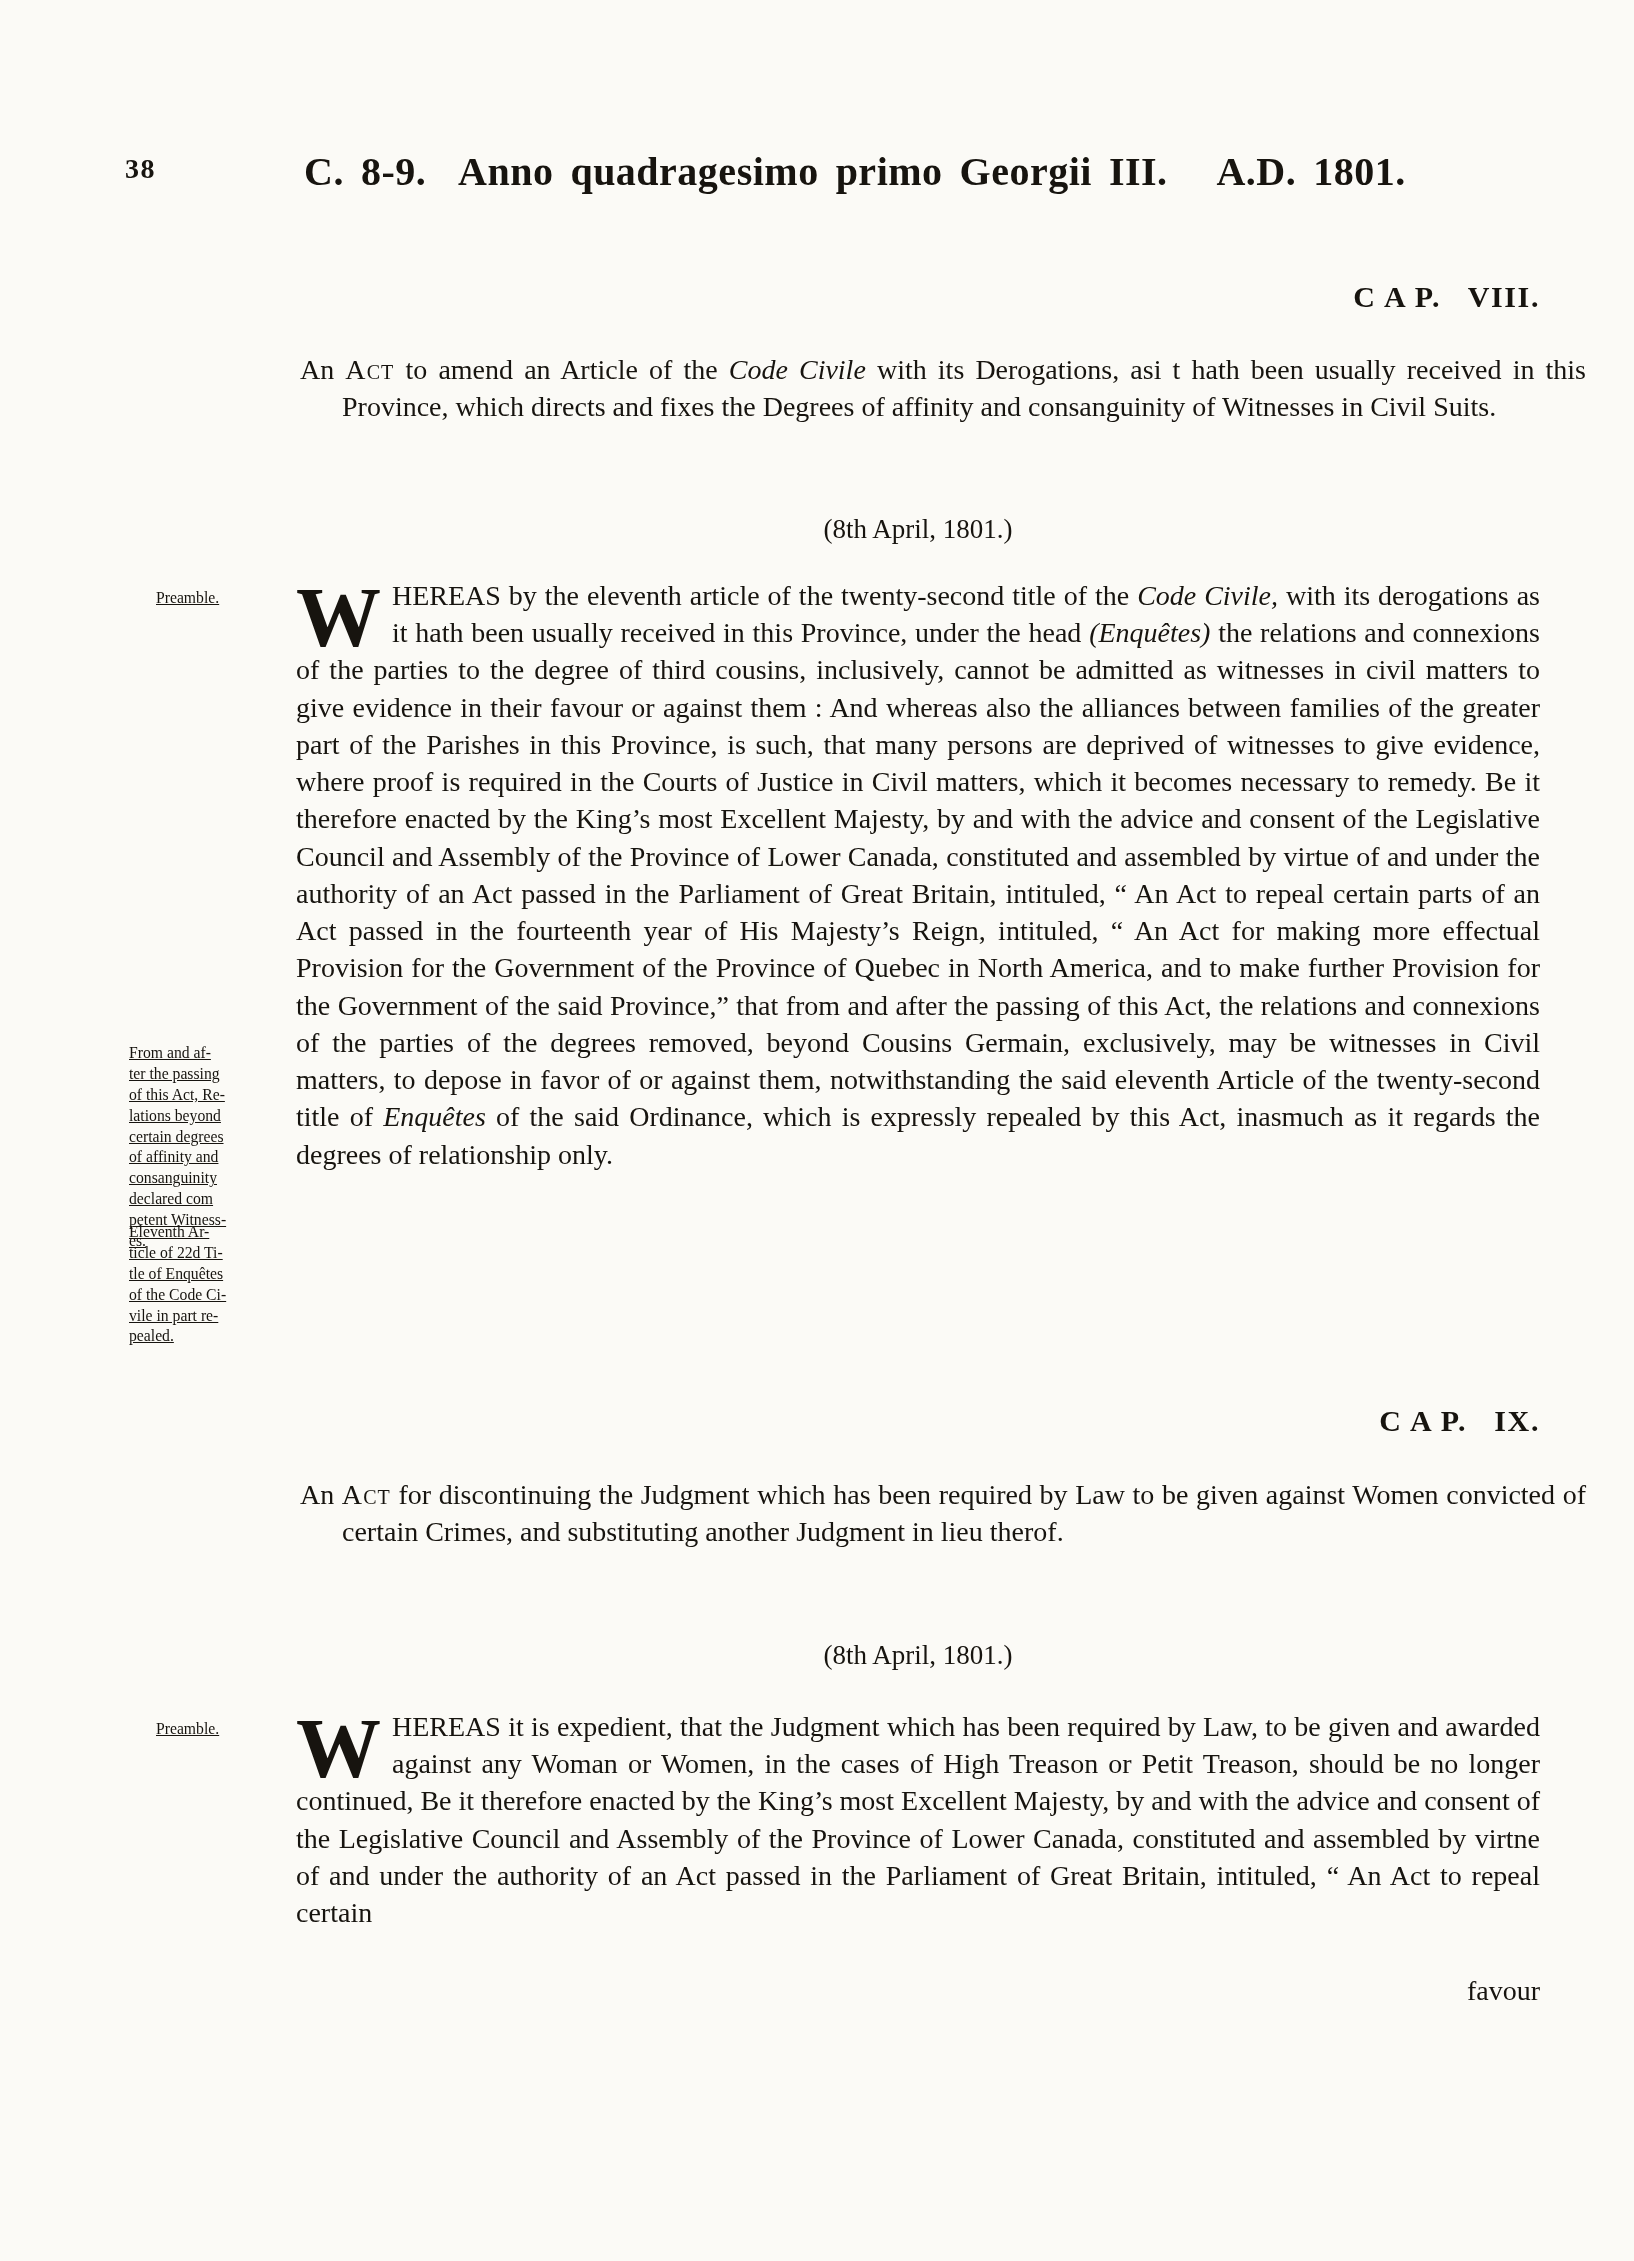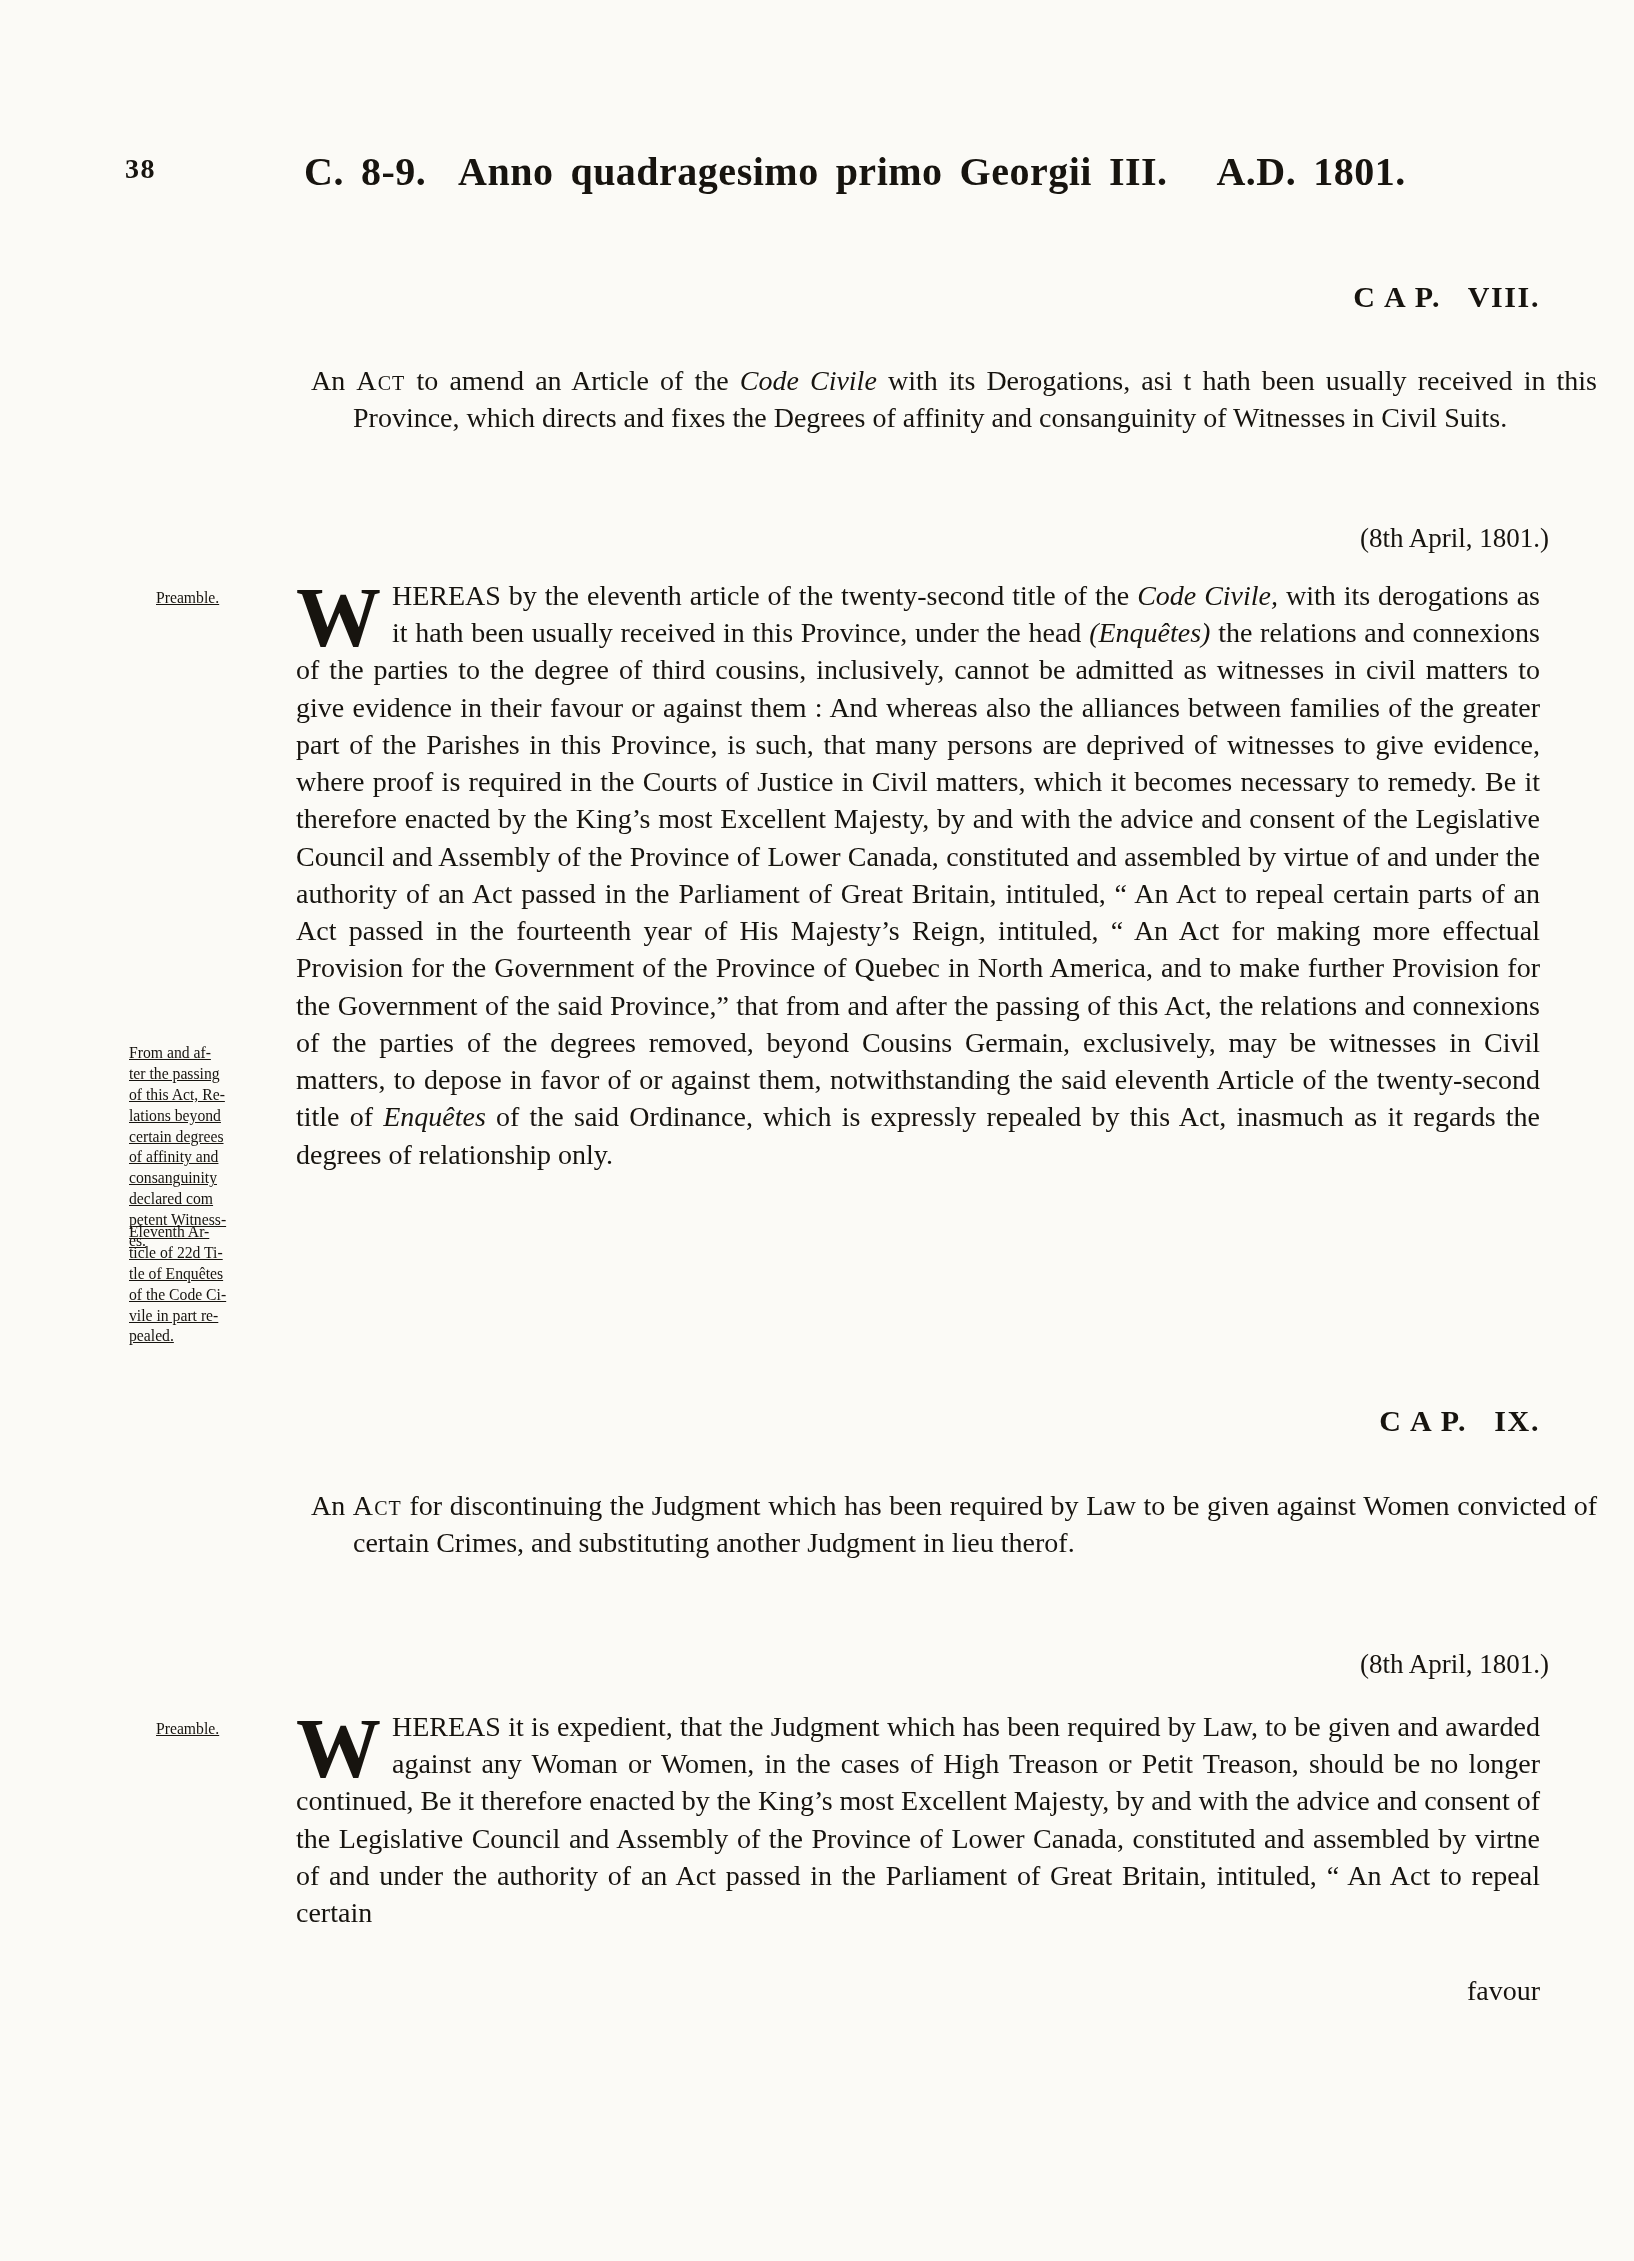--- a/index.html
+++ b/index.html
@@ -27,26 +27,26 @@
 
   .cap-heading {
     font-size: 30px; font-weight: bold; letter-spacing: 1.6px;
     text-align: right; margin: 0; white-space: pre;
   }
   .cap8-heading { top: 280px; }
   .cap9-heading { top: 1404px; }
 
   .act-intro {
     font-size: 28px; line-height: 1.32; text-align: justify;
-    padding-left: 42px; text-indent: -42px; margin: 15px;
+    padding-left: 42px; text-indent: -42px; margin: 4px;
   }
   .cap8-intro { top: 348px; }
   .cap9-intro { top: 1473px; }
 
-  .date-line { font-size: 27px; text-align: right; margin: 9px; }
+  .date-line { font-size: 27px; text-align: center; margin: 0; }
   .cap8-date { top: 514px; }
   .cap9-date { top: 1640px; }
 
   .body-par {
     font-size: 28px; line-height: 1.33; text-align: justify; margin: 0;
   }
   .cap8-body { top: 577px; }
   .cap9-body { top: 1708px; }
 
   .dropcap {

